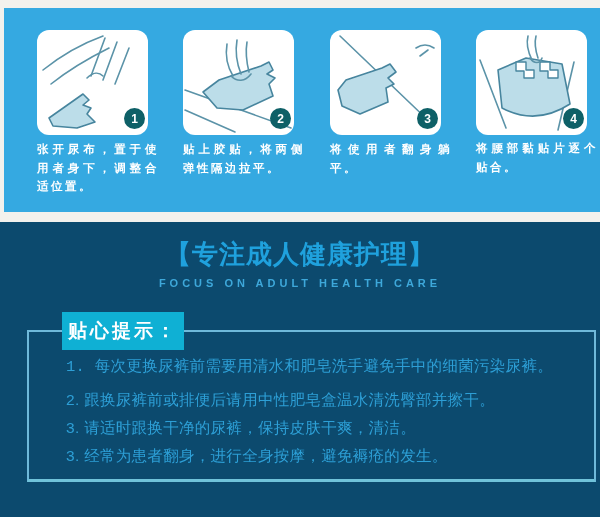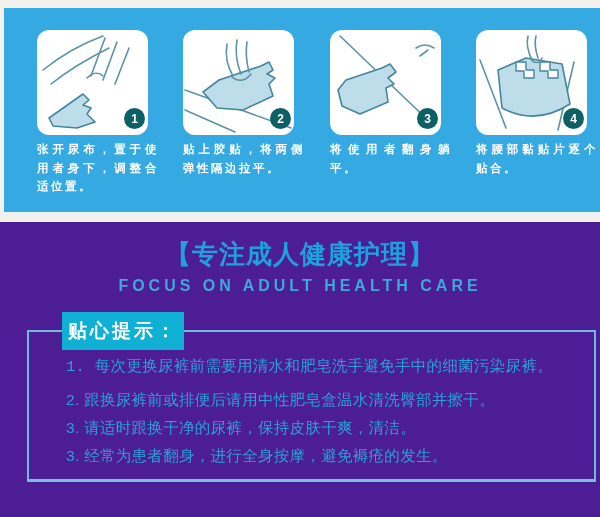--- a/index.html
+++ b/index.html
@@ -27,33 +27,33 @@
     position:absolute;right:3px;bottom:6px;width:21px;height:21px;
     border-radius:50%;background:#0e6067;color:#ffffff;
     font-size:12px;font-weight:bold;display:flex;align-items:center;justify-content:center;
   }
   .step-caption{
     position:absolute;top:132px;width:122px;
     color:#ffffff;font-size:11.5px;font-weight:bold;
     letter-spacing:2.5px;line-height:18.5px;text-align:justify;
   }
   .step-caption.p1{left:33px;} .step-caption.p2{left:179px;}
-  .step-caption.p3{left:326px;}.step-caption.p4{left:472px;}
+  .step-caption.p3{left:326px;}.step-caption.p4{left:472px;font-family:Liberation Mono, monospace;}
   
   .light-section{
     position:absolute;top:222px;left:0;width:600px;height:295px;
-    background:#4c1d95;
+    background:#0c4a6e;
   }
   .main-title{
     padding-top:15px;text-align:center;
     font-size:26px;font-weight:bold;color:#1fa1dd;letter-spacing:1px;
   }
   .sub-title{
     margin-top:5px;text-align:center;
-    font-size:16px;font-weight:bold;color:#3ea8da;letter-spacing:4px;
+    font-size:11px;font-weight:bold;color:#3ea8da;letter-spacing:4px;
   }
   .tips-box{
     position:absolute;left:27px;right:4px;top:108px;height:147px;
     border:2px solid #6fb9da;border-bottom:3px solid #70c3da;
     box-sizing:content-box;
   }
   .tips-label{
     position:absolute;left:33px;top:-20px;width:122px;height:38px;
     background:#0fb0d4;color:#ffffff;
     font-size:19px;font-weight:bold;letter-spacing:3px;

